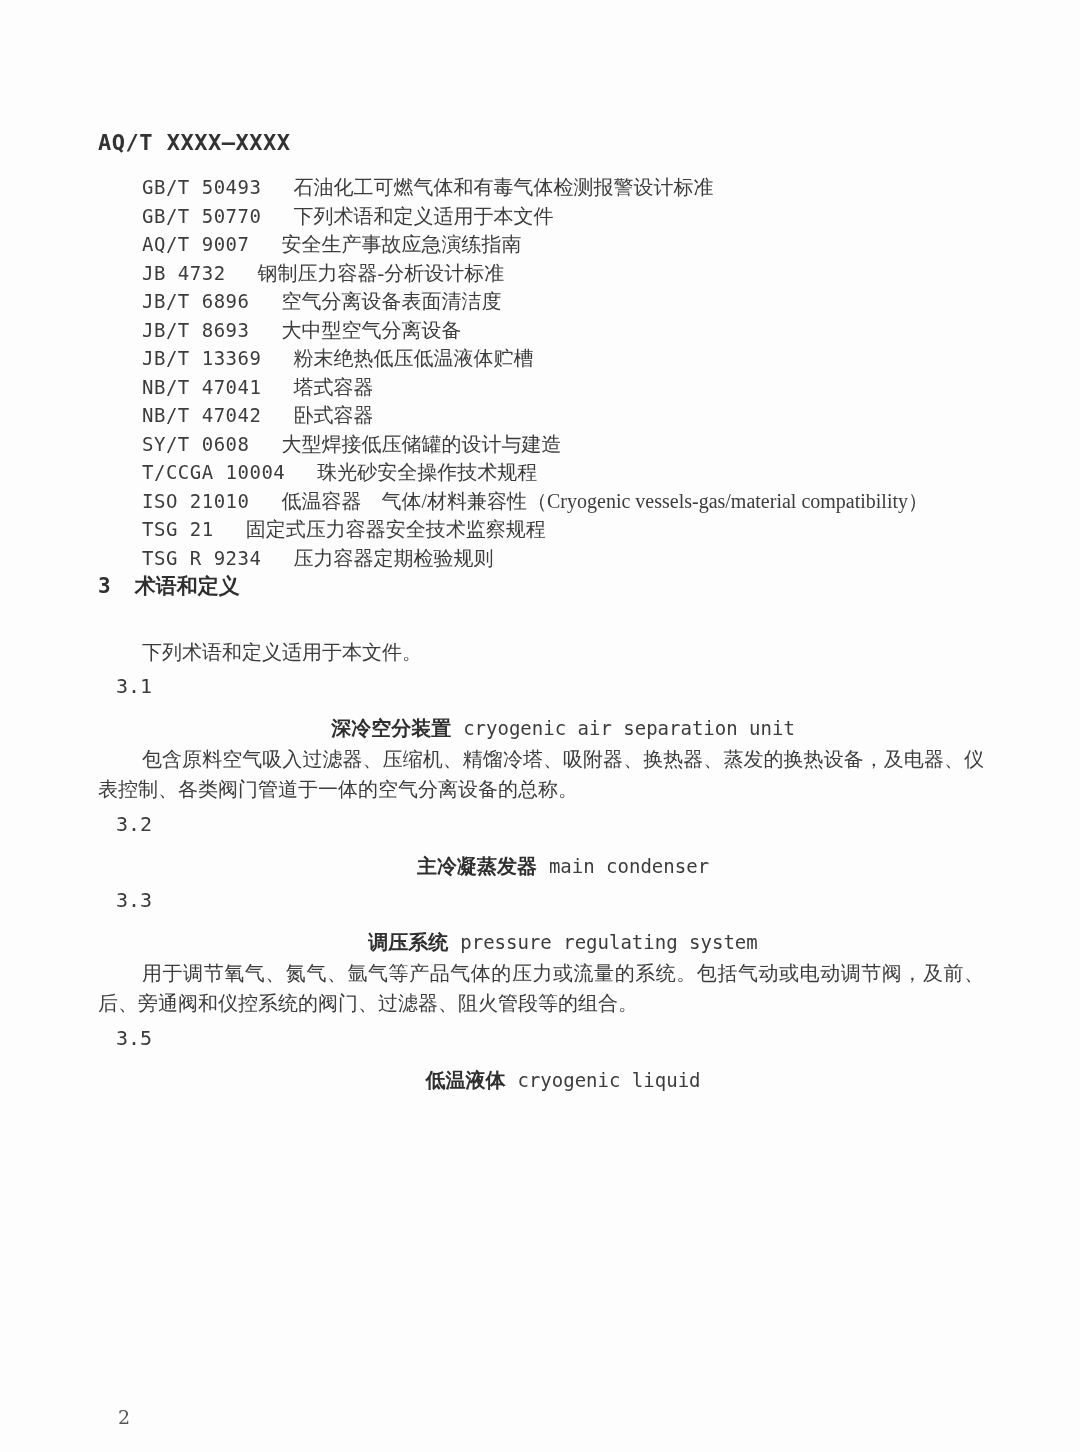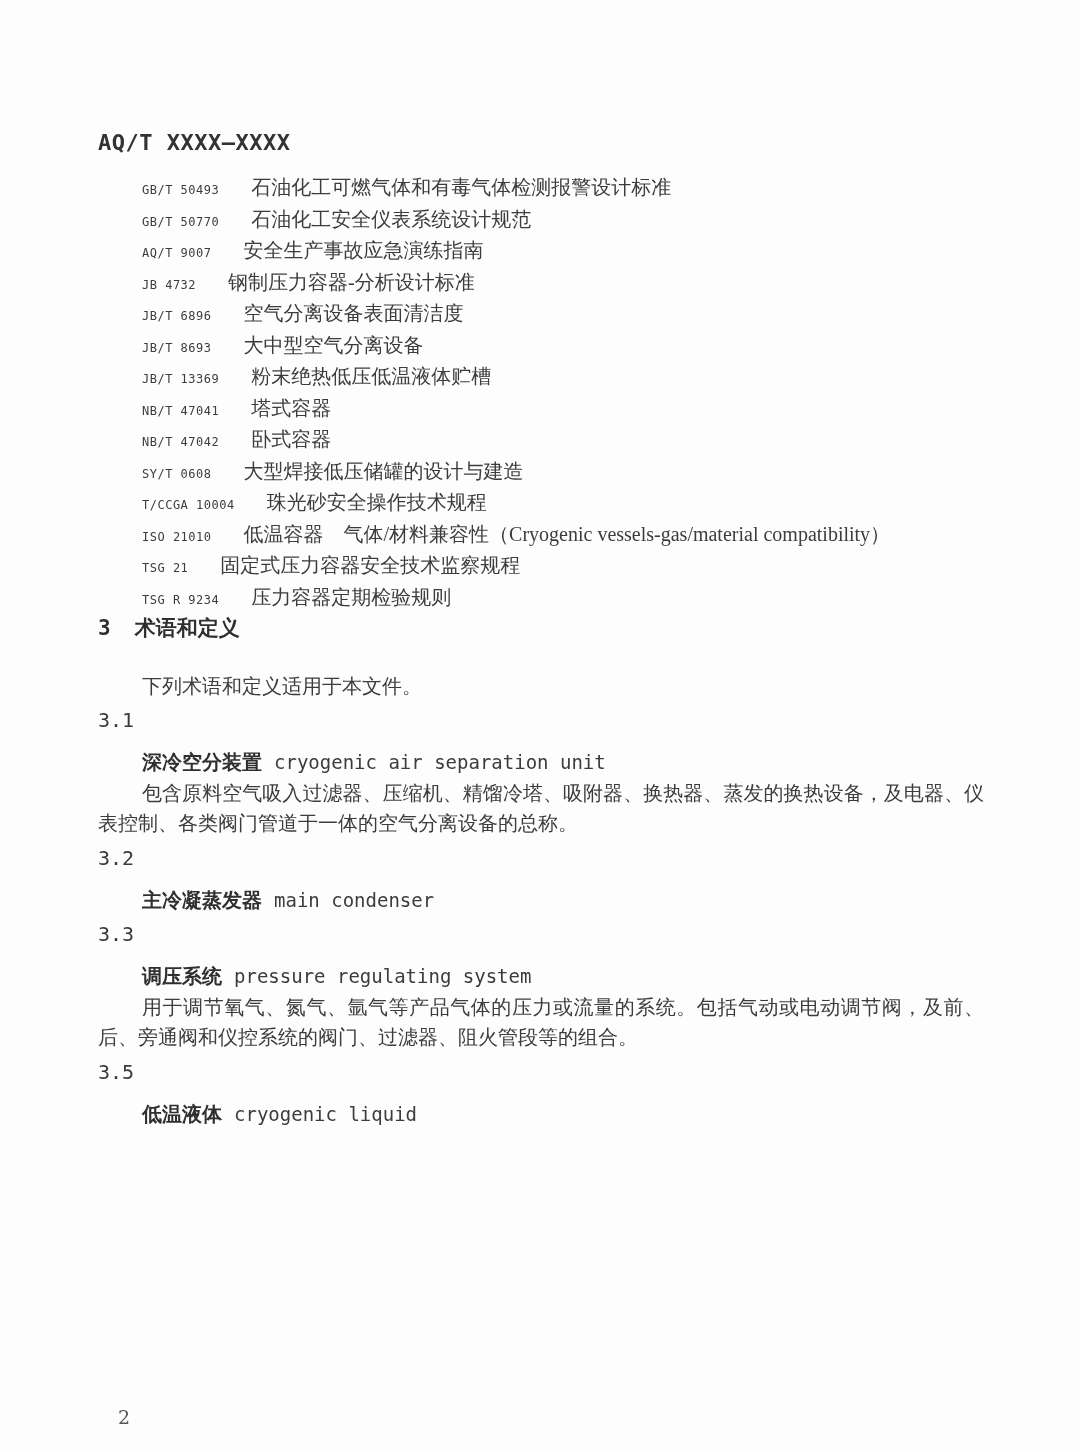--- a/index.html
+++ b/index.html
@@ -35,57 +35,59 @@
   .refs { margin-top: 15px; }
   .ref {
     font-size: 20px;
     line-height: 28.5px;
     text-indent: 44px;
     text-align: justify;
     color: #3c3c3c;
   }
   .ref-code {
     font-family: "DejaVu Sans Mono", "Liberation Mono", monospace;
-    font-size: 12px;
+    font-size: 19px;
     letter-spacing: 0.5px;
     padding-right: 32px;
     white-space: nowrap;
   }
 
   .section-heading {
     font-family: "DejaVu Sans", "Liberation Sans", sans-serif;
     font-weight: bold;
     font-size: 21px;
     line-height: 28px;
     color: #2f2f2f;
   }
   .section-heading .sec-num {
     font-family: "DejaVu Sans Mono", "Liberation Mono", monospace;
     margin-right: 24px;
   }
 
   .intro {
-    margin-top: 30px;
+    margin-top: 38px;
     font-size: 20px;
     line-height: 28px;
     text-indent: 44px;
   }
 
   .clause-num {
     margin-top: 6px;
     font-family: "DejaVu Sans Mono", "Liberation Mono", monospace;
     font-size: 20px;
     line-height: 28px;
     color: #3a3a3a;
+    margin-left: 18px;
   }
   .term-line {
     margin-top: 14px;
     font-size: 20px;
     line-height: 28px;
     text-indent: 44px;
+    text-align: center;
   }
   .term-zh {
     font-family: "DejaVu Sans", "Liberation Sans", sans-serif;
     font-weight: bold;
     color: #2f2f2f;
   }
   .term-en {
     font-family: "DejaVu Sans Mono", "Liberation Mono", monospace;
     font-size: 19px;
     margin-left: 12px;
@@ -109,21 +111,21 @@
 </style>
 </head>
 <body>
 
 <div class="page">
 
   <p class="doc-header">AQ/T XXXX—XXXX</p>
 
   <div class="refs">
     <p class="ref"><span class="ref-code">GB/T 50493</span><span>石油化工可燃气体和有毒气体检测报警设计标准</span></p>
-    <p class="ref"><span class="ref-code">GB/T 50770</span><span>石油化工安全仪表系统设计规范</span></p>
+    <p class="ref"><span class="ref-code">GB/T 50770</span><span>下列术语和定义适用于本文件</span></p>
     <p class="ref"><span class="ref-code">AQ/T 9007</span><span>安全生产事故应急演练指南</span></p>
     <p class="ref"><span class="ref-code">JB 4732</span><span>钢制压力容器-分析设计标准</span></p>
     <p class="ref"><span class="ref-code">JB/T 6896</span><span>空气分离设备表面清洁度</span></p>
     <p class="ref"><span class="ref-code">JB/T 8693</span><span>大中型空气分离设备</span></p>
     <p class="ref"><span class="ref-code">JB/T 13369</span><span>粉末绝热低压低温液体贮槽</span></p>
     <p class="ref"><span class="ref-code">NB/T 47041</span><span>塔式容器</span></p>
     <p class="ref"><span class="ref-code">NB/T 47042</span><span>卧式容器</span></p>
     <p class="ref"><span class="ref-code">SY/T 0608</span><span>大型焊接低压储罐的设计与建造</span></p>
     <p class="ref"><span class="ref-code">T/CCGA 10004</span><span>珠光砂安全操作技术规程</span></p>
     <p class="ref"><span class="ref-code">ISO 21010</span><span>低温容器　气体/材料兼容性（Cryogenic vessels-gas/material compatibility）</span></p>

